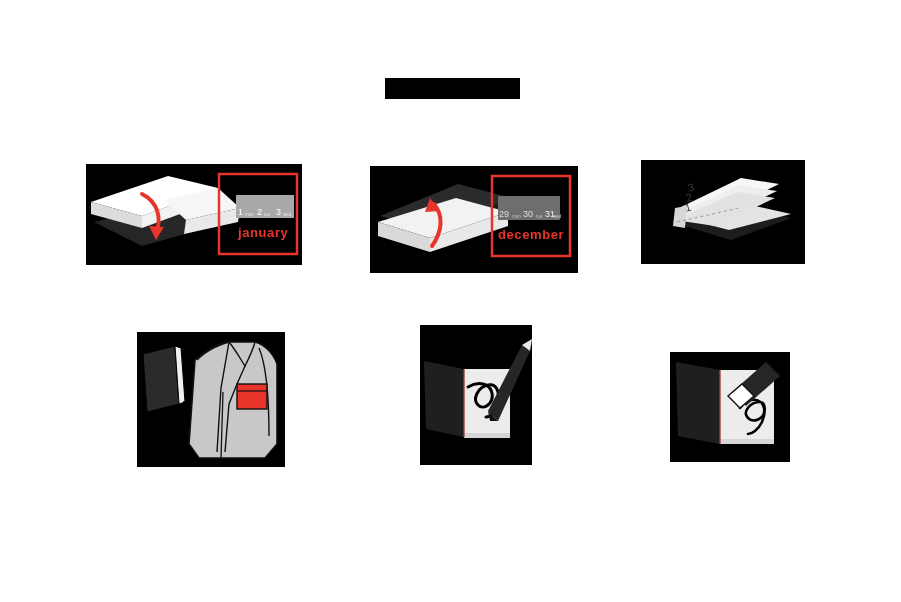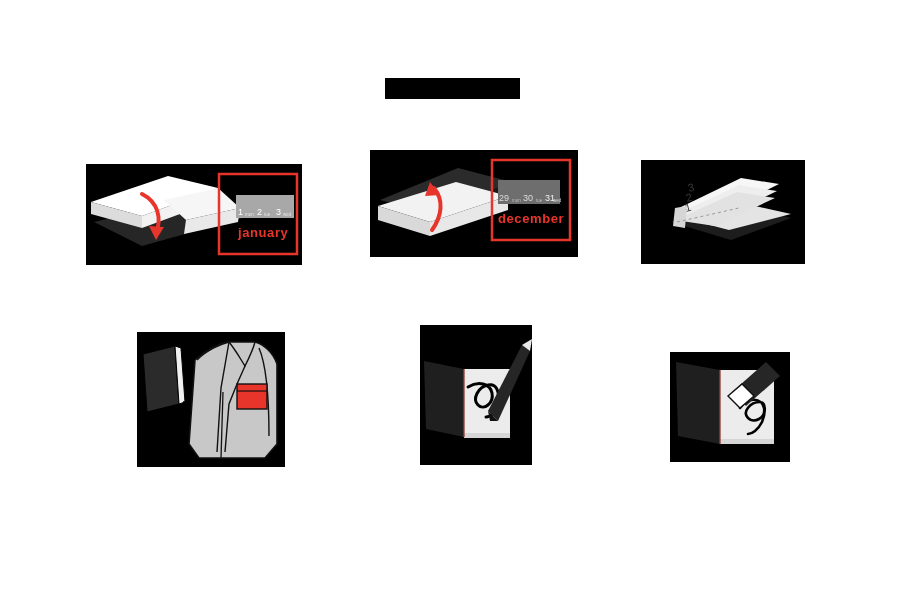--- a/index.html
+++ b/index.html
@@ -19,21 +19,21 @@
     left:385px;top:78px;width:135px;height:21px;
     background:#000000;
   }
 
   
   .panel{position:absolute;}
   .panel svg{display:block;}
 
   
   .p1{left:86px;top:164px;width:216px;height:101px;}
-  .p2{left:370px;top:150px;width:208px;height:107px;}
+  .p2{left:370px;top:166px;width:208px;height:107px;}
   .p3{left:641px;top:160px;width:164px;height:104px;}
   .p4{left:137px;top:332px;width:148px;height:135px;}
   .p5{left:420px;top:325px;width:112px;height:140px;}
   .p6{left:670px;top:352px;width:120px;height:110px;}
 </style>
 </head>
 <body>
 
 <div class="canvas">
 

